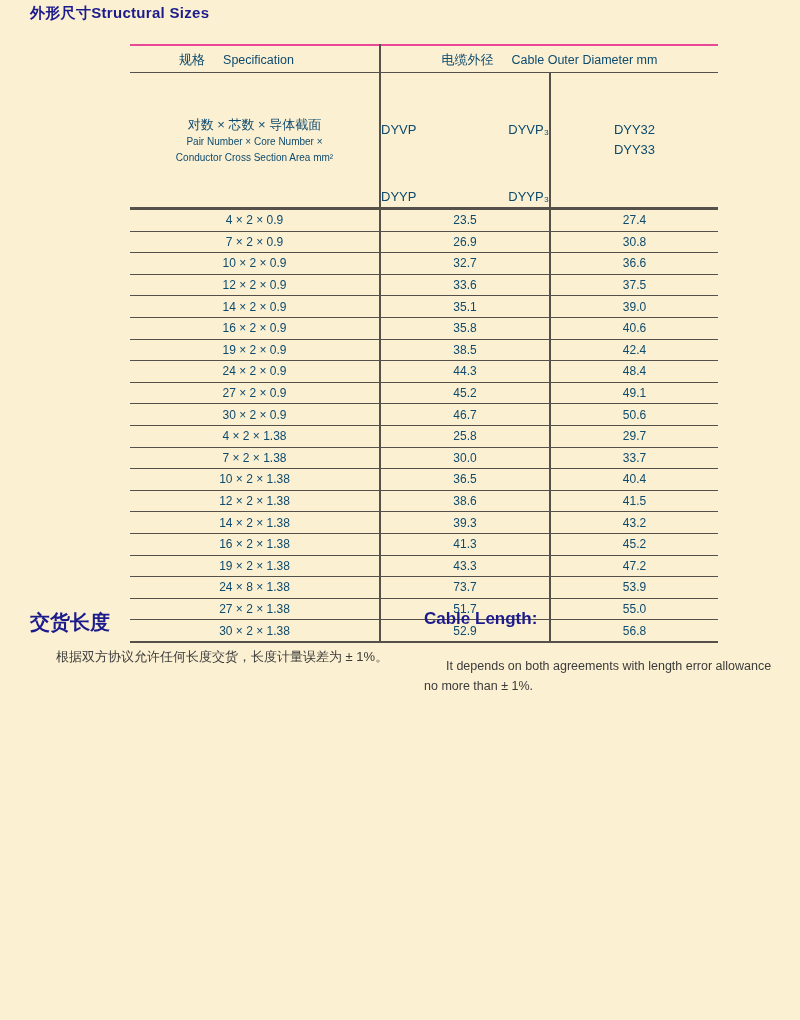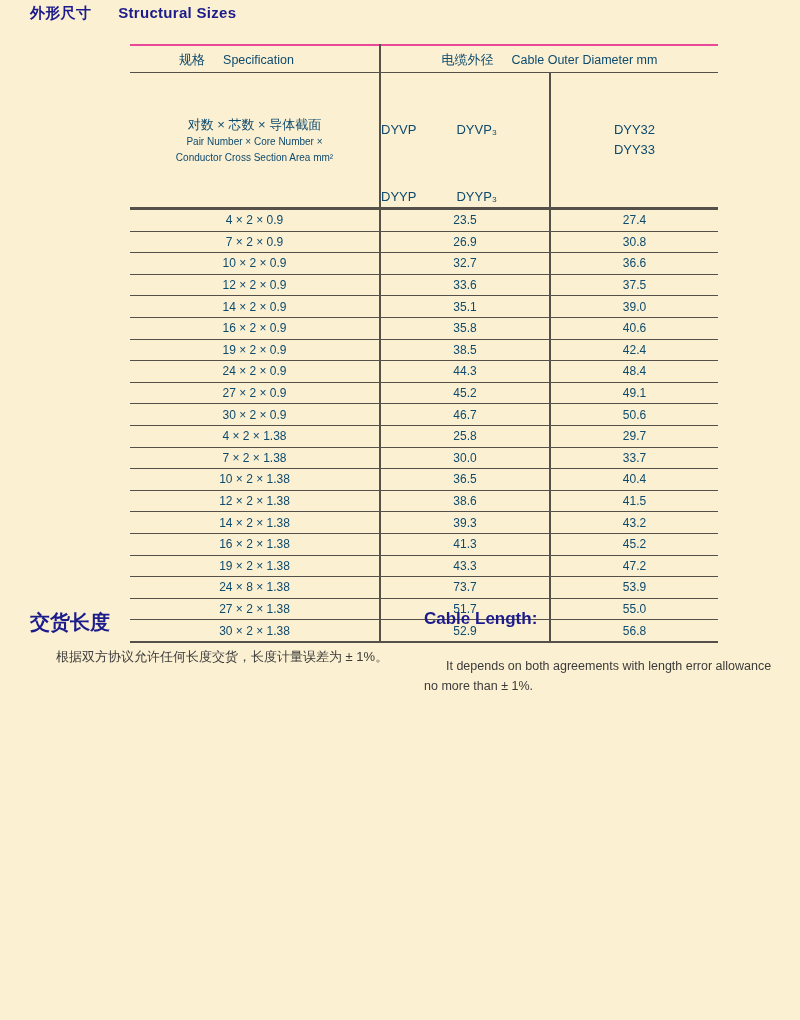--- a/index.html
+++ b/index.html
@@ -7,21 +7,21 @@
     position:relative;
     width:800px; height:1020px;
     background:#FCF0D2;
     font-family:"Liberation Sans","DejaVu Sans",sans-serif;
     color:#3b3b3b;
     overflow:hidden;
   }
   
   .page-title {
     position:absolute; left:30px; top:4px;
-    display:flex; align-items:baseline; gap:27px;
+    display:flex; align-items:baseline; 
     font-weight:bold; font-size:15px; color:#1b1b8c;
     letter-spacing:0.3px;
   }
   
   .size-table {
     position:absolute; left:130px; top:44px; width:588px;
     border-collapse:collapse; table-layout:fixed;
     border-top:2px solid #ec4899;
     color:#0c4a6e;
   }
@@ -29,21 +29,21 @@
   tr.h1 th { border-bottom:1px solid #55514a; height:26px; vertical-align:middle; }
   tr.h2 th { border-bottom:3px solid #55514a; height:55px; vertical-align:middle; }
   .divL { border-left:2px solid #55514a; }
   tbody td { border-bottom:1px solid #55514a; height:20.6px; font-size:12px; line-height:14px; }
   tbody tr:last-child td { border-bottom:2px solid #55514a; }
   .h1 .zh { font-size:13px; }
   .h1 .en { font-size:12.5px; margin-left:18px; }
   .h1 .spec-head { padding-right:36px; }
   .h2 .zh-line { font-size:13px; line-height:19px; }
   .h2 .en-line { font-size:10px; line-height:15.5px; }
-  .h2 .model-line { display:flex; justify-content:flex-start; gap:40px; font-size:13px; line-height:20px;margin-top:47px; }
+  .h2 .model-line { display:flex; justify-content:space-between; gap:24px; font-size:13px; line-height:20px;margin-top:47px; }
   .h2 .dy-line { font-size:13px; line-height:20px; }
   
   .section { position:absolute; top:609px; }
   .sec-zh { left:30px; width:372px; }
   .sec-en { left:424px; width:364px; }
   .section h2 { margin:0; color:#1b1b8c; font-weight:bold; }
   .sec-zh h2 { font-size:20px; }
   .sec-en h2 { font-size:17px; }
   .sec-zh p { margin:11px 0 0; font-size:13px; line-height:19px; text-indent:2em; }
   .sec-en p { margin:27px 0 0; font-size:12.5px; line-height:20px; }

